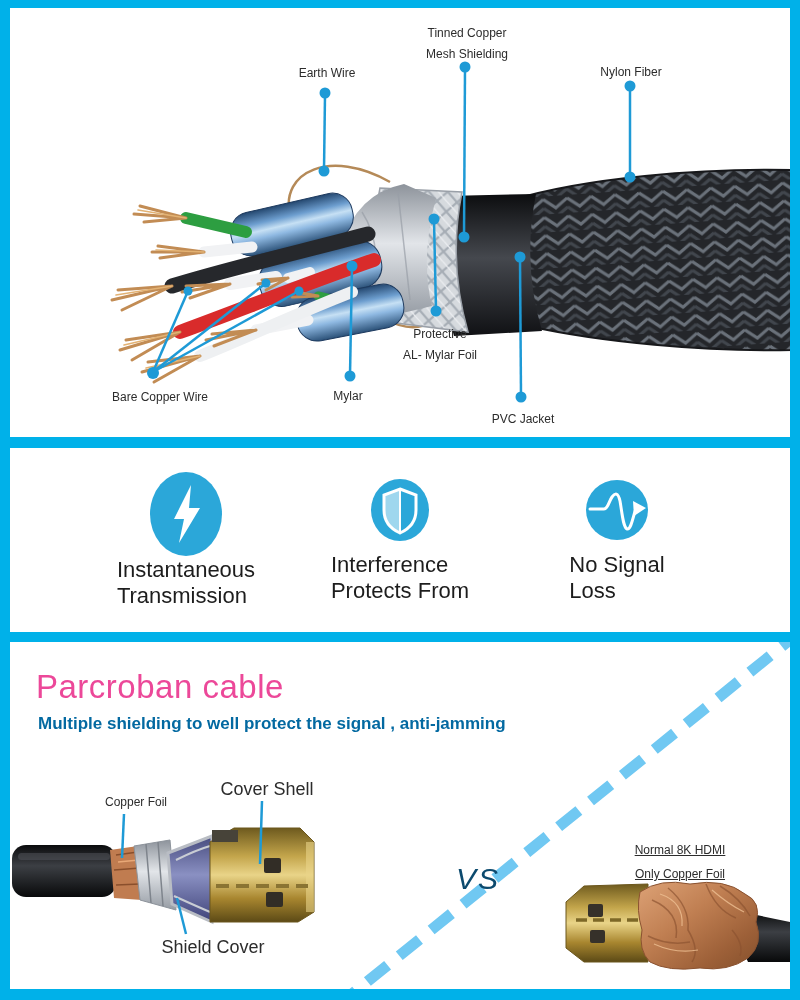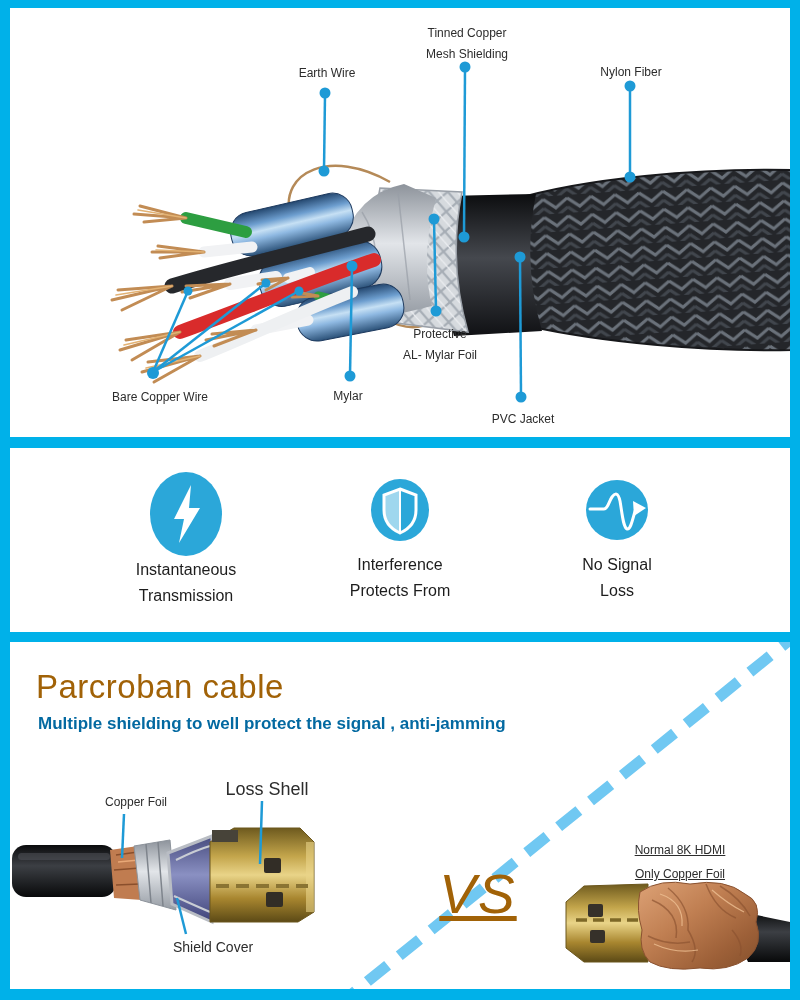--- a/index.html
+++ b/index.html
@@ -2,26 +2,26 @@
 <html><head>
 <meta charset="utf-8">
 <style>
   html,body{margin:0;padding:0;background:#fff;}
   .page{position:relative;width:800px;height:1000px;background:#ffffff;overflow:hidden;
         font-family:"Liberation Sans",sans-serif;color:#2b2b2b;}
   .art{position:absolute;left:0;top:0;z-index:0;}
   .bar{position:absolute;background:#00b1e9;z-index:2;}
   .lbl{position:absolute;z-index:3;font-size:12px;line-height:21px;color:#2c2c2c;
        text-align:center;white-space:nowrap;transform:translateX(-50%);}
-  .title{position:absolute;z-index:3;font-size:33px;color:#a16207;letter-spacing:.5px;}
+  .title{position:absolute;z-index:3;font-size:33px;color:#ec4899;letter-spacing:.5px;}
   .subtitle{position:absolute;z-index:3;font-size:17px;font-weight:bold;color:#0369a1;}
-  .vs{position:absolute;z-index:3;font-size:55px;font-style:italic;color:#a16207;
-      transform:translateX(-50%);letter-spacing:2px;text-decoration:underline;}
+  .vs{position:absolute;z-index:3;font-size:30px;font-style:italic;color:#0c4a6e;
+      transform:translateX(-50%);letter-spacing:2px;}
   .feature{position:absolute;z-index:3;width:220px;display:flex;flex-direction:column;align-items:center;}
-  .feature .cap{font-size:16px;line-height:26px;color:#1d1d1d;text-align:center;}
+  .feature .cap{font-size:22px;line-height:26px;color:#1d1d1d;text-align:left;}
   .rlabel{line-height:24px;text-decoration:underline;}
 </style>
 </head>
 <body>
 
 <div class="page">
 
   <svg class="art" width="800" height="1000" viewBox="0 0 800 1000">
     <defs>
       <pattern id="braid" width="24" height="18" patternUnits="userSpaceOnUse" patternTransform="rotate(-4)">
@@ -247,22 +247,22 @@
     <div class="cap" style="margin-top:11px;">
       <div>No Signal</div>
         <div>Loss</div>
     </div>
   </div>
 
   <div class="title" style="left:36px;top:668px;">Parcroban cable</div>
   <div class="subtitle" style="left:38px;top:714px;">Multiple shielding to well protect the signal , anti-jamming</div>
 
   <div class="lbl" style="left:136px;top:792px;font-size:12px;">Copper Foil</div>
-  <div class="lbl" style="left:267px;top:779px;font-size:18px;">Loss Shell</div>
-  <div class="lbl" style="left:213px;top:937px;font-size:14px;">Shield Cover</div>
+  <div class="lbl" style="left:267px;top:779px;font-size:18px;">Cover Shell</div>
+  <div class="lbl" style="left:213px;top:937px;font-size:18px;">Shield Cover</div>
 
   <div class="vs" style="left:478px;top:862px;">VS</div>
 
   <div class="lbl rlabel" style="left:680px;top:838px;">
     <div>Normal 8K HDMI</div>
       <div>Only Copper Foil</div>
   </div>
 
 </div>
 

